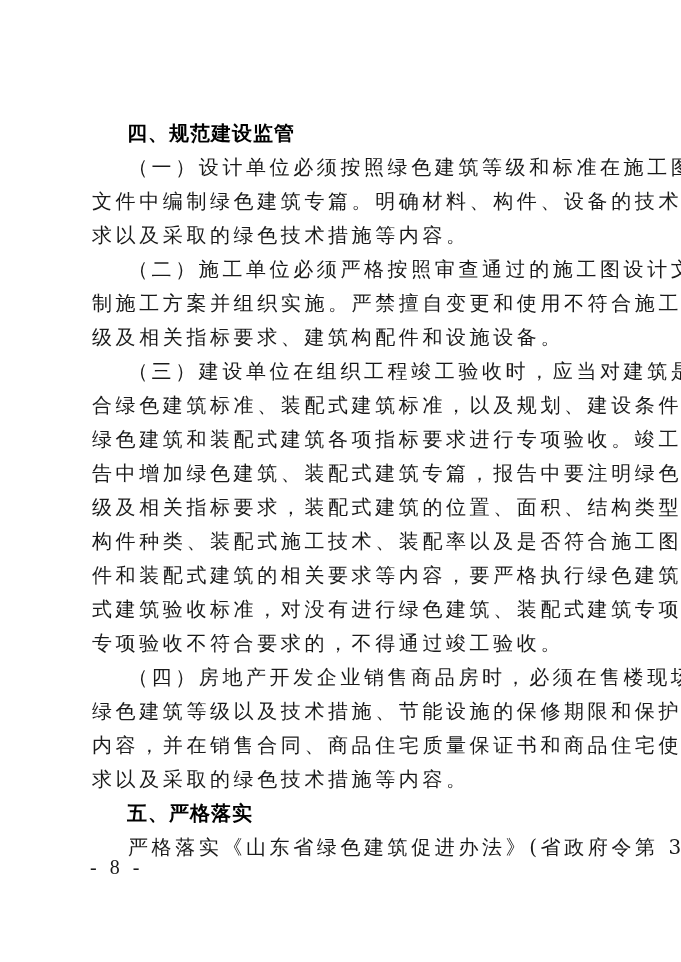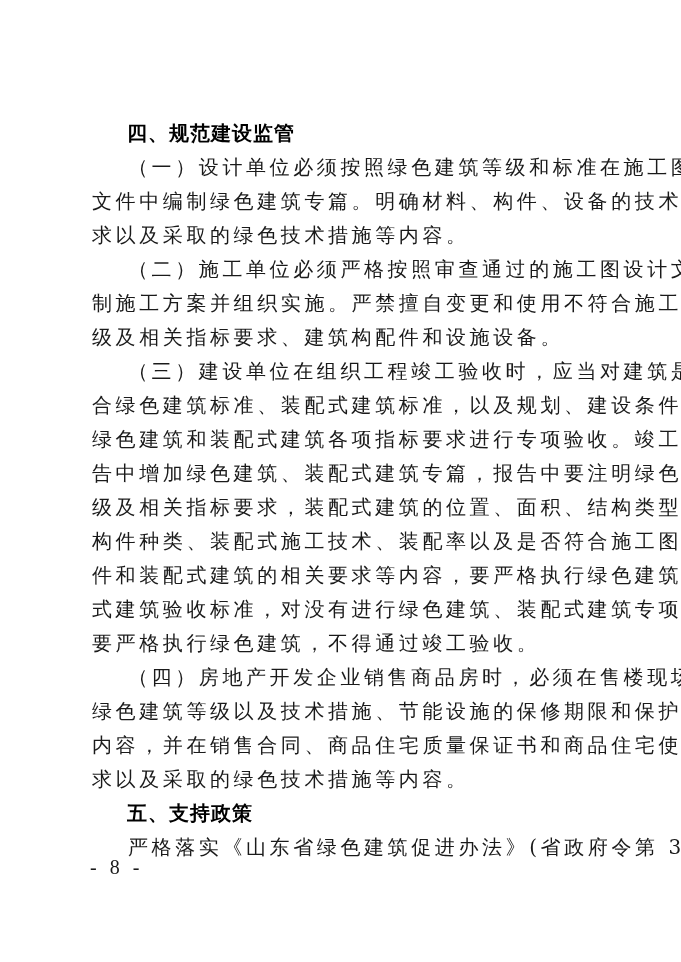--- a/index.html
+++ b/index.html
@@ -79,31 +79,31 @@
 
     <div>
       <div class="line indent">（三）建设单位在组织工程竣工验收时，应当对建筑是否符</div>
       <div class="line">合绿色建筑标准、装配式建筑标准，以及规划、建设条件中有关</div>
       <div class="line">绿色建筑和装配式建筑各项指标要求进行专项验收。竣工验收报</div>
       <div class="line">告中增加绿色建筑、装配式建筑专篇，报告中要注明绿色建筑等</div>
       <div class="line">级及相关指标要求，装配式建筑的位置、面积、结构类型、预制</div>
       <div class="line">构件种类、装配式施工技术、装配率以及是否符合施工图设计文</div>
       <div class="line">件和装配式建筑的相关要求等内容，要严格执行绿色建筑、装配</div>
       <div class="line">式建筑验收标准，对没有进行绿色建筑、装配式建筑专项验收或</div>
-      <div class="line">要严格执行绿色建筑，不得通过竣工验收。</div>
+      <div class="line">专项验收不符合要求的，不得通过竣工验收。</div>
     </div>
 
     <div>
       <div class="line indent">（四）房地产开发企业销售商品房时，必须在售楼现场明示</div>
       <div class="line">绿色建筑等级以及技术措施、节能设施的保修期限和保护要求等</div>
       <div class="line">内容，并在销售合同、商品住宅质量保证书和商品住宅使用说明</div>
       <div class="line">求以及采取的绿色技术措施等内容。</div>
     </div>
 
-    <div class="line heading">五、支持政策</div>
+    <div class="line heading">五、严格落实</div>
 
     <div>
       <div class="line indent">严格落实《山东省绿色建筑促进办法》(省政府令第 323 号)、</div>
     </div>
 
   </div>
 
   <div class="page-number">- 8 -</div>
 </div>
 

